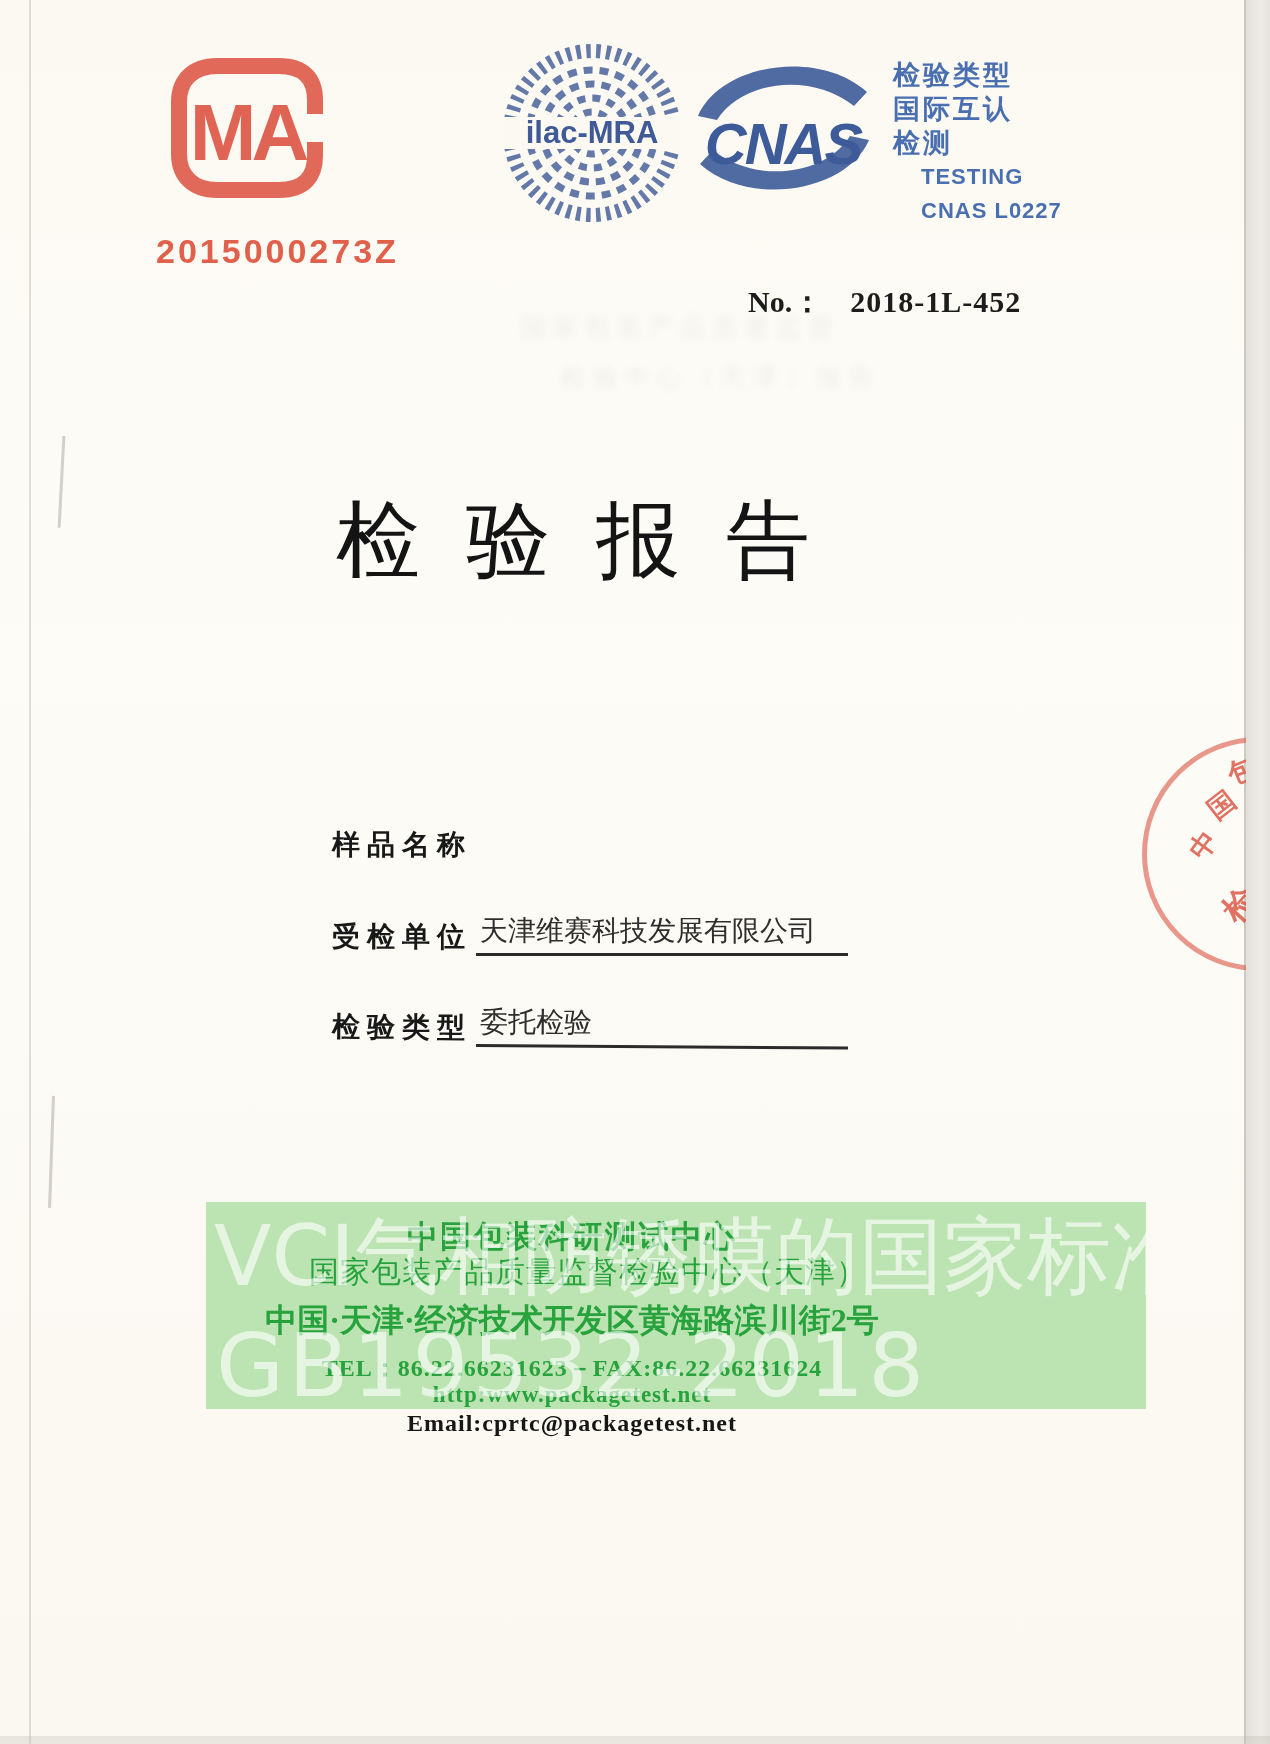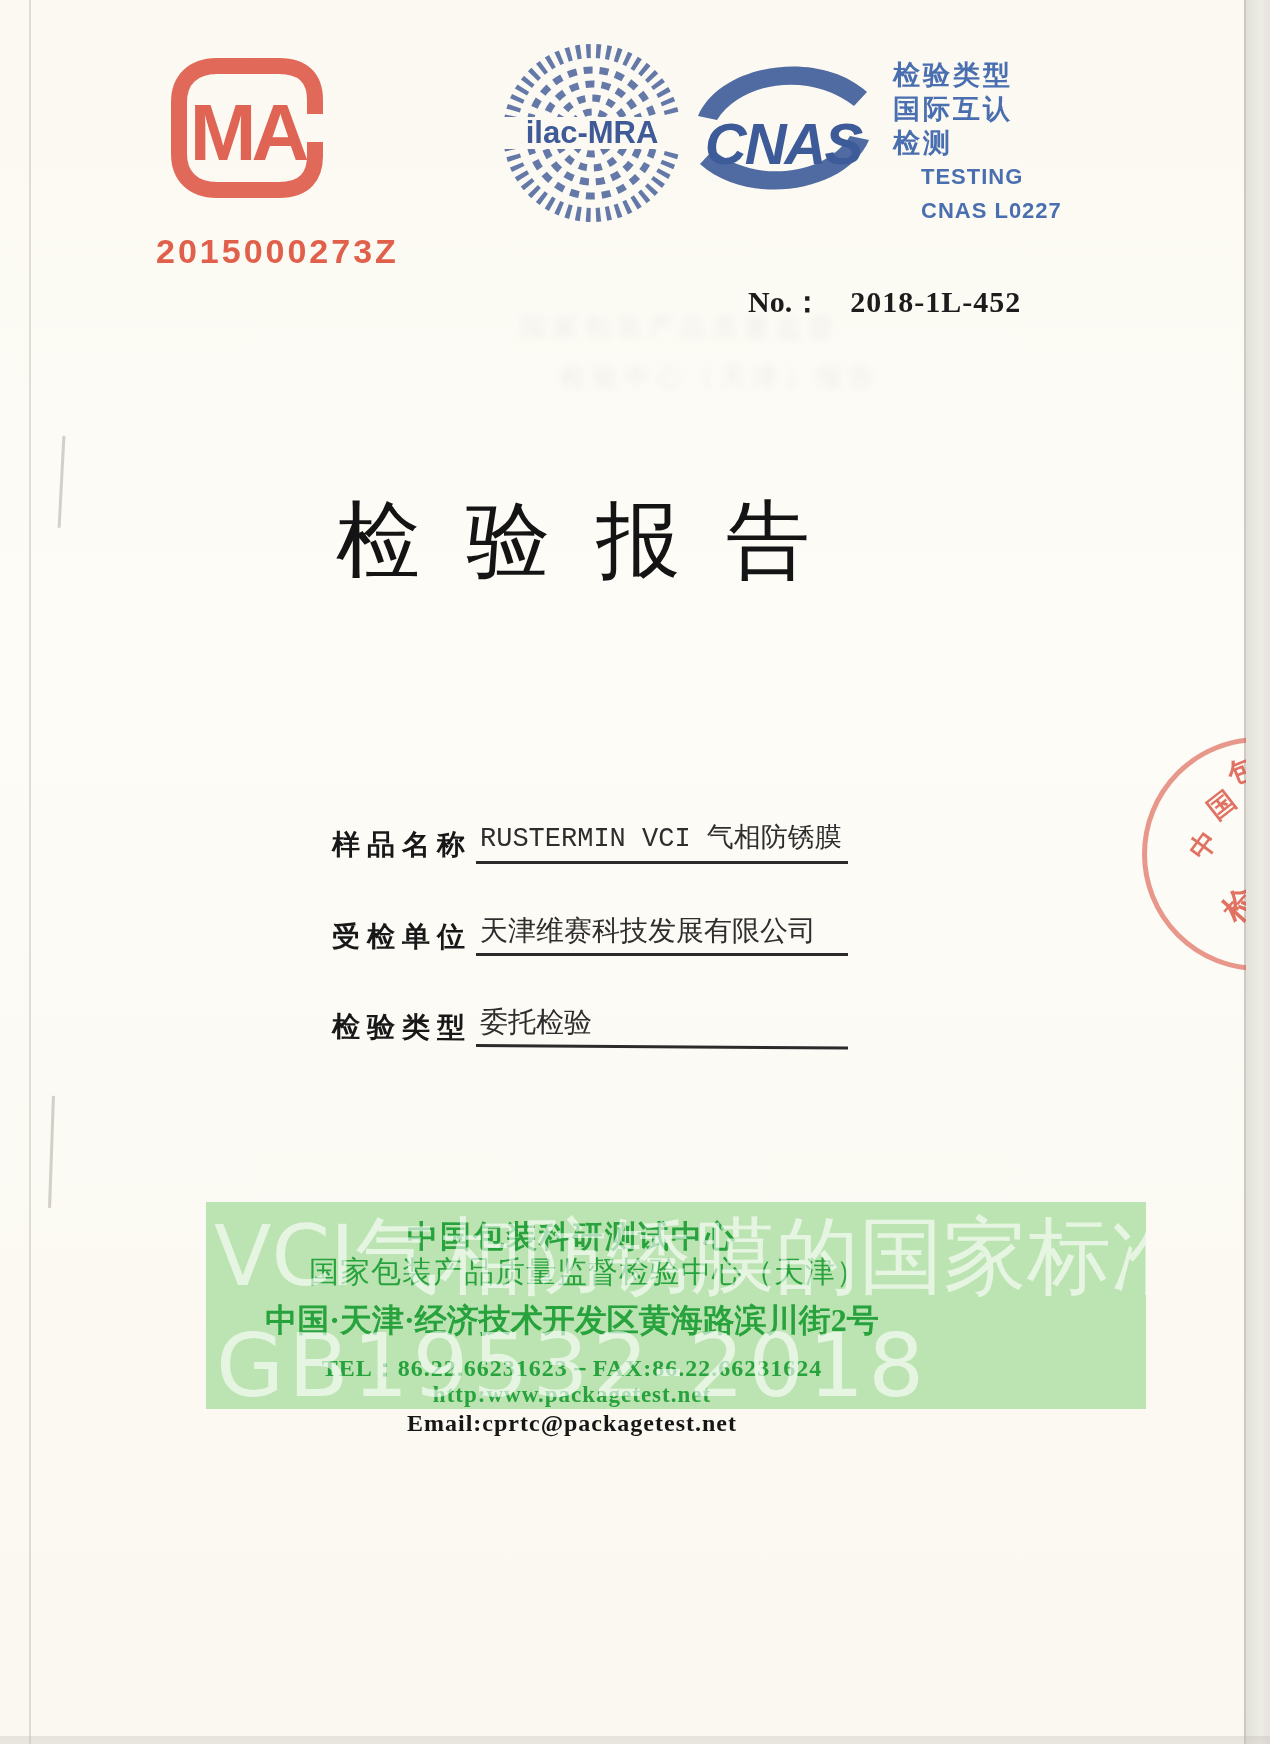--- a/index.html
+++ b/index.html
@@ -116,21 +116,20 @@
   </div>
 
   <div class="abs report-no">
     <span>No.：</span><span class="val">2018-1L-452</span>
   </div>
 
   <div class="abs title">检验报告</div>
 
   <div class="field-row row1">
     <span class="field-label">样品名称</span>
-    <span class="field-value">RUSTERMIN VCI 气相防锈膜</span>
   </div>
   <div class="field-row row2">
     <span class="field-label">受检单位</span>
     <span class="field-value">天津维赛科技发展有限公司</span>
   </div>
   <div class="field-row row3">
     <span class="field-label">检验类型</span>
     <span class="field-value">委托检验</span>
   </div>
 

